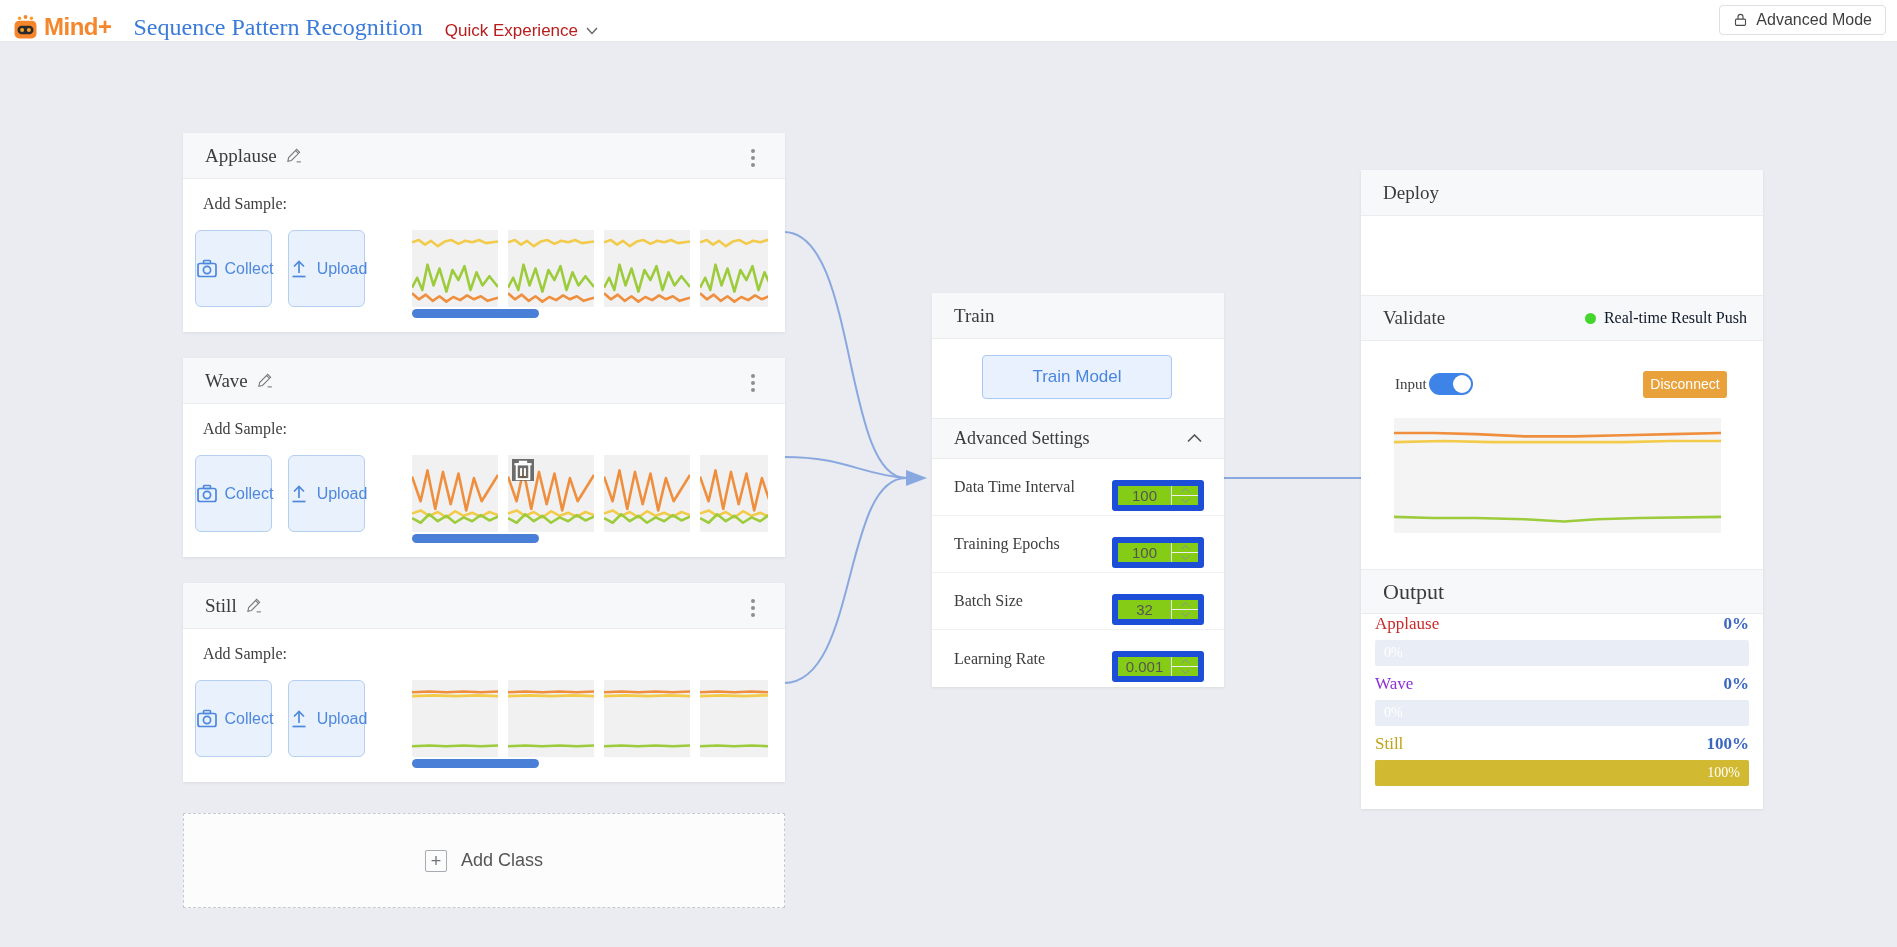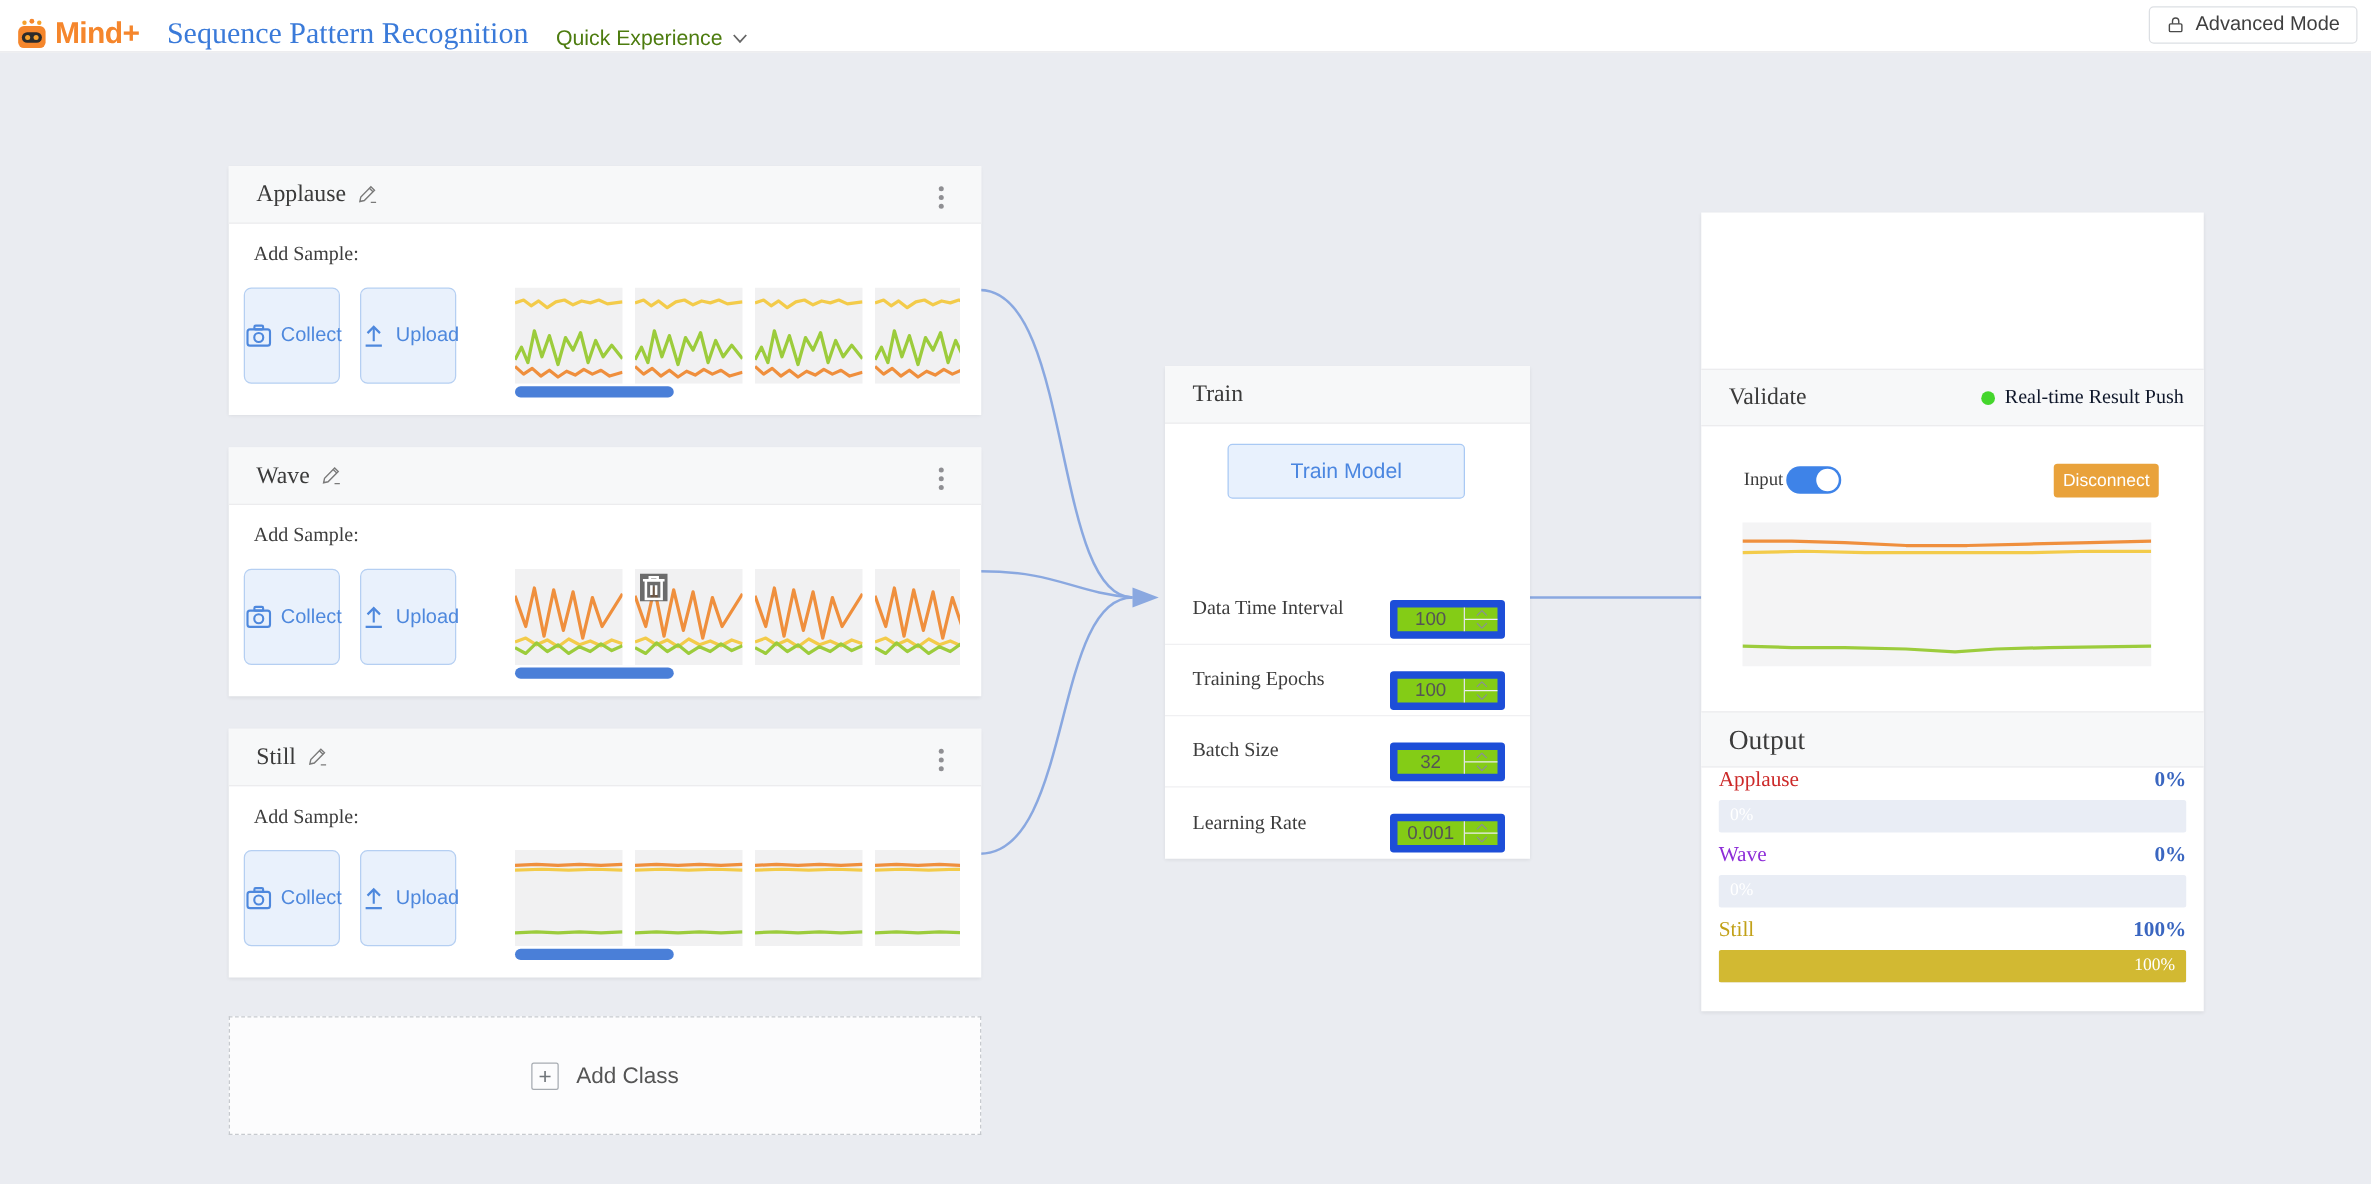--- a/index.html
+++ b/index.html
@@ -10,21 +10,21 @@
   }
 
   
   .topbar{position:absolute;left:0;top:0;width:1897px;height:41px;background:#fff;
     border-bottom:1px solid #e7e7ea;z-index:5;display:flex;align-items:flex-end;}
   .logo{display:flex;align-items:center;gap:5px;margin-left:12px;cursor:pointer;}
   .logo-text{font-family:"Liberation Sans","DejaVu Sans",sans-serif;font-weight:bold;
     font-size:24px;color:#f5862c;letter-spacing:-0.5px;}
   .app-title{margin-left:22px;font-size:24px;color:#3a7ad9;}
   .menu-item{margin-left:22px;display:flex;align-items:center;gap:8px;
-    font-family:"Liberation Sans","DejaVu Sans",sans-serif;font-size:17px;color:#4d7c0f;cursor:pointer;}
+    font-family:"Liberation Sans","DejaVu Sans",sans-serif;font-size:17px;color:#b91c1c;cursor:pointer;}
   .adv-btn{position:absolute;right:11px;top:5px;height:30px;padding:0 13px;display:flex;
     align-items:center;gap:8px;background:#fff;border:1px solid #dcdfe3;border-radius:4px;
     font-family:"Liberation Sans","DejaVu Sans",sans-serif;font-size:16px;color:#3f3f3f;cursor:pointer;}
 
   
   svg.connectors{position:absolute;left:0;top:0;z-index:1;}
 
   
   .panel{position:absolute;background:#fff;box-shadow:0 1px 3px rgba(0,0,0,0.07);z-index:2;}
   .panel-header{height:45px;background:#f7f8f9;border-bottom:1px solid #ececee;
@@ -381,20 +381,28 @@
 <div class="add-class">
   <span class="plus-box">+</span>
   <span class="add-class-label">Add Class</span>
 </div>
 
 <div class="panel train">
   <div class="panel-header">
     <span>Train</span>
   </div>
   <button class="train-btn">Train Model</button>
+  <div class="adv-row">
+    <span>Advanced Settings</span>
+    <span class="chev">
+      <svg width="15" height="9" viewBox="0 0 15 9">
+          <polyline points="1,7.5 7.5,1 14,7.5" fill="none" stroke="#555" stroke-width="1.6"></polyline>
+        </svg>
+    </span>
+  </div>
   <div class="fields" id="train-fields">
       <div class="field-row">
         <span class="field-label">Data Time Interval</span>
         <span class="num-input">
           <span class="num-val">100</span>
           <span class="spin">
             <span>
               <svg width="9" height="5" viewBox="0 0 9 5">
                 <polyline points="0.5,4.5 4.5,0.5 8.5,4.5" fill="none" stroke="#8a8f96" stroke-width="1"></polyline>
               </svg>
@@ -458,20 +466,23 @@
                 <polyline points="0.5,0.5 4.5,4.5 8.5,0.5" fill="none" stroke="#8a8f96" stroke-width="1"></polyline>
               </svg>
             </span>
           </span>
         </span>
       </div>
     </div>
 </div>
 
 <div class="panel deploy">
+  <div class="panel-header">
+    <span>Deploy</span>
+  </div>
 
   <div class="validate-row">
     <span>Validate</span>
     <span class="rt-status">
       <span class="dot"></span>
       <span>Real-time Result Push</span>
     </span>
   </div>
 
   <div class="input-row">

